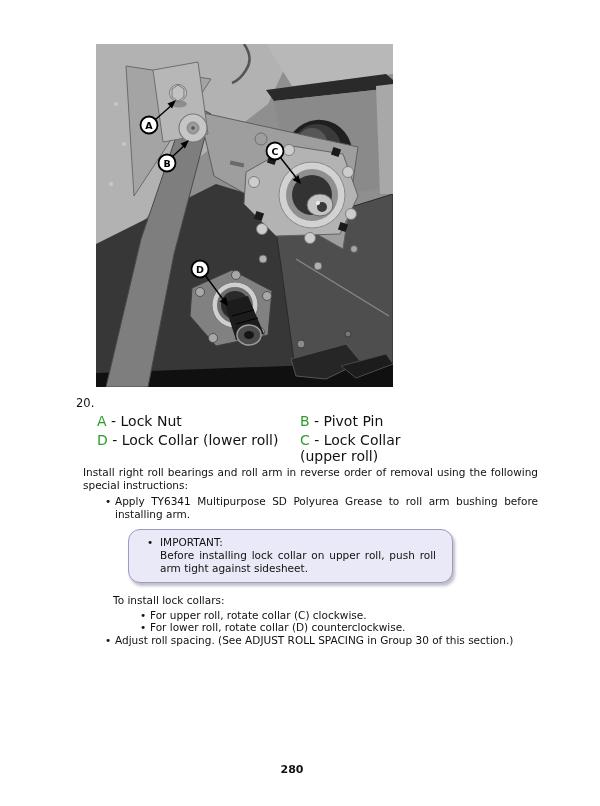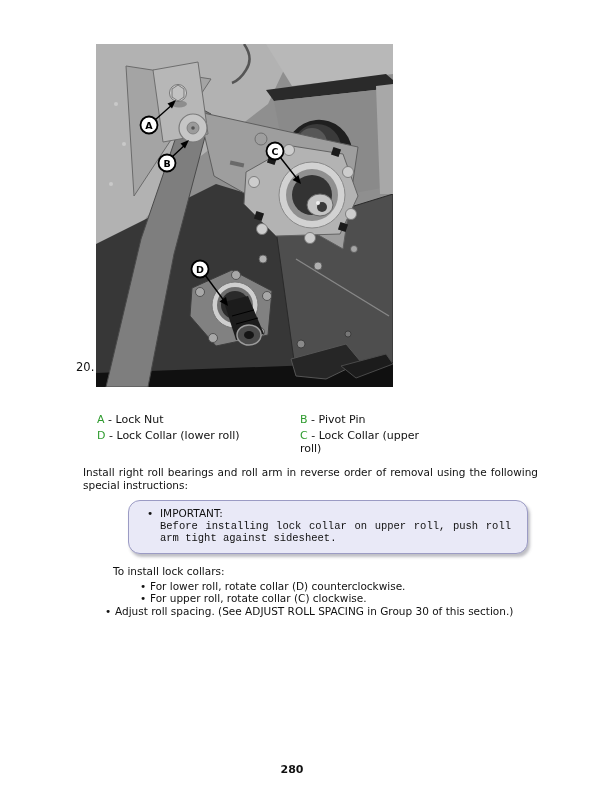--- a/index.html
+++ b/index.html
@@ -3,43 +3,43 @@
 <meta charset="utf-8">
 <style>
   html,body{margin:0;padding:0;background:#ffffff;}
   body{width:600px;height:806px;overflow:hidden;position:relative;
        font-family:"DejaVu Sans",sans-serif;color:#111;}
   .page{position:absolute;left:0;top:0;width:600px;height:806px;background:#fff;}
 
   
   .photo{position:absolute;left:96px;top:44px;width:297px;height:343px;}
   .photo svg{display:block;width:297px;height:343px;}
-  .step-num{position:absolute;left:76px;top:360px;font-size:11.5px;}
+  .step-num{position:absolute;left:76px;top:396px;font-size:11.5px;}
   .caption{position:absolute;left:97px;top:397px;width:310px;font-size:10.5px;}
   .legend{position:absolute;left:97px;top:413px;width:330px;
-          display:grid;grid-template-columns:203px 1fr;row-gap:3px;font-size:11px;}
+          display:grid;grid-template-columns:203px 1fr;row-gap:3px;font-size:14px;}
   .legend-key{color:#2e9b2e;}
 
   
   .content{position:absolute;left:83px;top:450px;width:455px;
            font-size:10.5px;line-height:12.6px;margin-top:16px;}
   .para{text-align:justify;margin:0 0 4px 0;}
   .li{position:relative;text-align:justify;margin:0 0 2px 0;}
   .li.l1{padding-left:32px;}
   .li.l1::before{content:"\2022";position:absolute;left:22px;top:0;}
   .li.l2{padding-left:67px;text-align:left;margin:0;}
   .li.l2::before{content:"\2022";position:absolute;left:57px;top:0;}
 
-  .important-box{box-sizing:border-box;margin:9px 0 11px 45px;width:400px;
+  .important-box{box-sizing:border-box;margin:9px 0 11px 45px;width:325px;
                  background:#e9e9f7;border:1.5px solid #9b9bc4;border-radius:12px;
                  padding:6px 16px 8px 18px;
                  box-shadow:2px 3px 3px rgba(110,110,125,0.45);}
   .important-title{position:relative;padding-left:13px;}
   .important-title::before{content:"\2022";position:absolute;left:0;top:0;}
-  .important-body{margin-left:13px;text-align:justify;font-family:Liberation Mono, monospace;}
+  .important-body{margin-left:13px;text-align:justify;}
 
   .sub-intro{margin:0 0 2px 30px;}
 
   .page-number{position:absolute;left:0;right:16px;top:763px;text-align:center;
                font-weight:bold;font-size:11px;}
 </style>
 </head>
 <body>
 
 <div class="page">
@@ -166,27 +166,28 @@
   <div class="legend">
     <div><span class="legend-key">A</span> <span>- Lock Nut</span></div>
     <div><span class="legend-key">B</span> <span>- Pivot Pin</span></div>
     <div><span class="legend-key">D</span> <span>- Lock Collar (lower roll)</span></div>
     <div><span class="legend-key">C</span> <span>- Lock Collar (upper roll)</span></div>
   </div>
 
   <div class="content">
     <p class="para">Install right roll bearings and roll arm in reverse order of removal using the following special instructions:</p>
 
+    <div class="li l1"><span>Apply TY6341 Multipurpose SD Polyurea Grease to roll arm bushing before installing arm.</span></div>
 
     <div class="important-box">
       <div class="important-title">IMPORTANT:</div>
       <div class="important-body">Before installing lock collar on upper roll, push roll arm tight against sidesheet.</div>
     </div>
 
     <div class="sub-intro">To install lock collars:</div>
+    <div class="li l2"><span>For upper roll, rotate collar (C) clockwise.</span></div>
     <div class="li l2"><span>For lower roll, rotate collar (D) counterclockwise.</span></div>
-    <div class="li l2"><span>For upper roll, rotate collar (C) clockwise.</span></div>
 
     <div class="li l1"><span>Adjust roll spacing. (See ADJUST ROLL SPACING in Group 30 of this section.)</span></div>
   </div>
 
   <div class="page-number">280</div>
 </div>
 
 </body></html>

